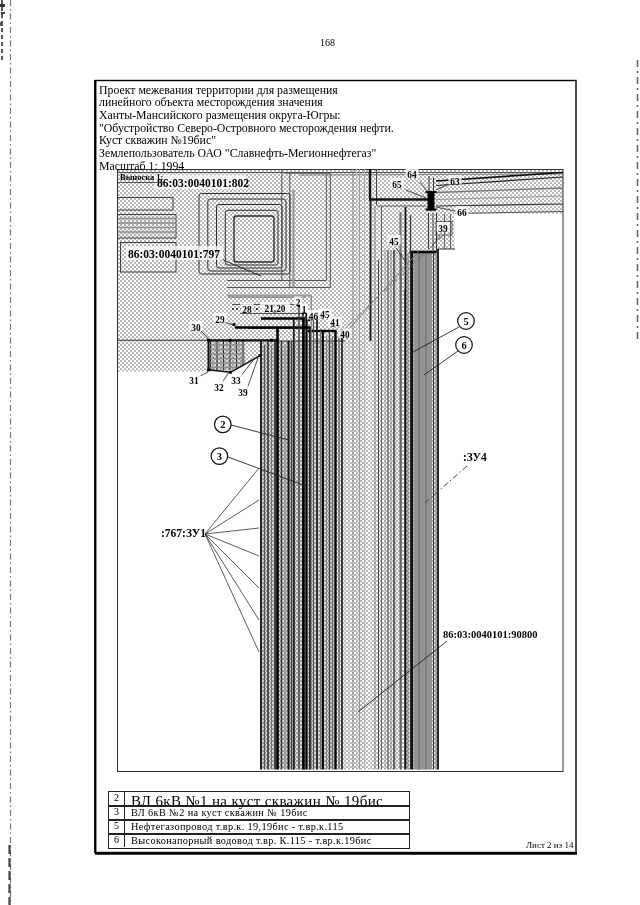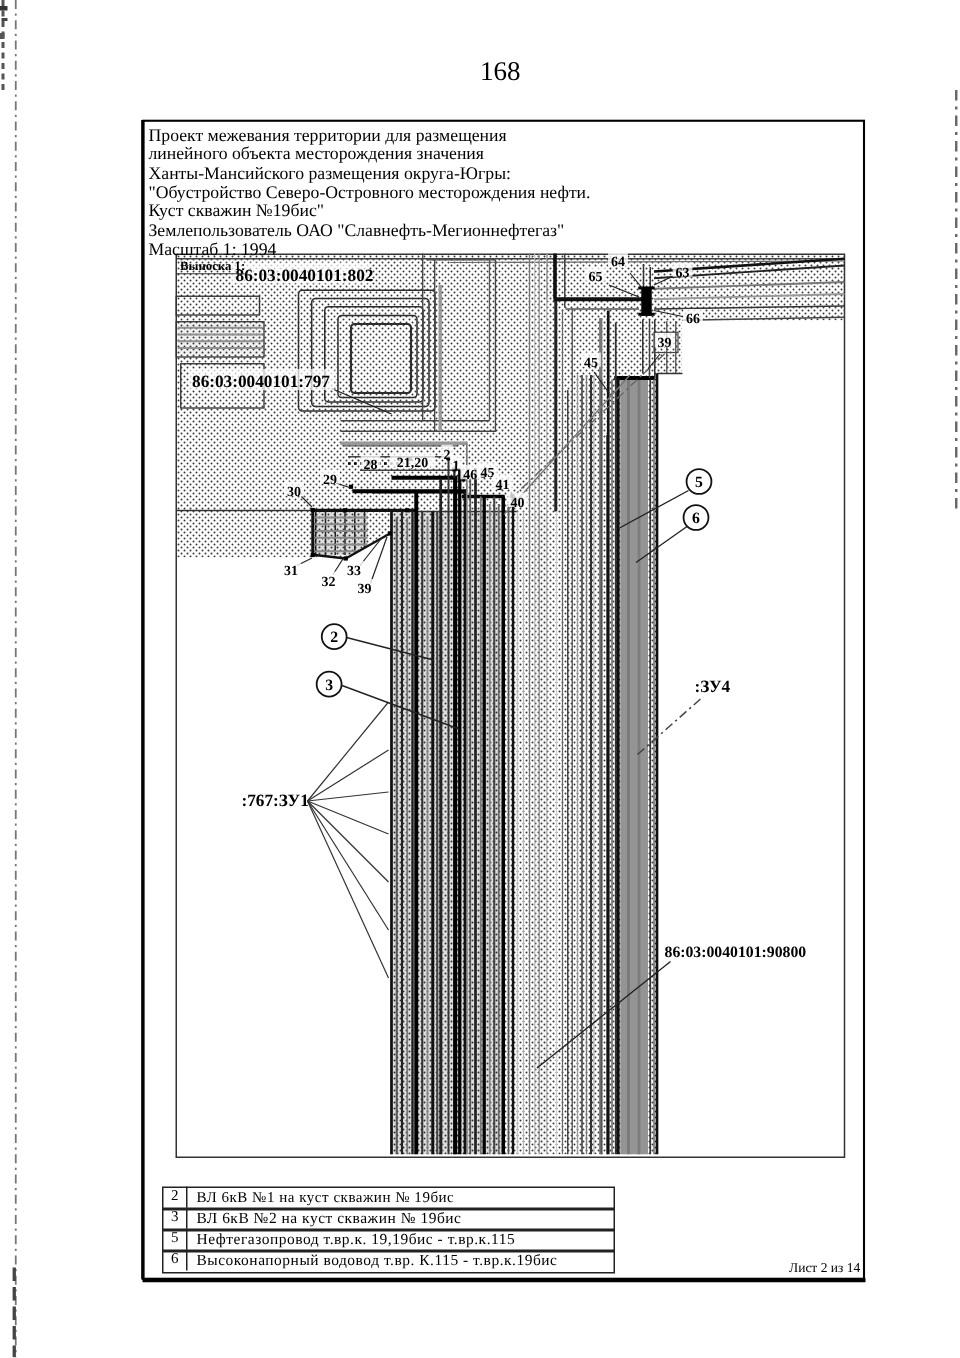--- a/index.html
+++ b/index.html
@@ -261,35 +261,35 @@
 <text x="161" y="537" font-family="Liberation Serif" font-weight="bold" font-size="11.5" fill="#000">:767:ЗУ1</text>
 <text x="463" y="461" font-family="Liberation Serif" font-weight="bold" font-size="11.5" fill="#000">:ЗУ4</text>
 <text x="443" y="638" font-family="Liberation Serif" font-weight="bold" font-size="10.5" fill="#000">86:03:0040101:90800</text>
 <text x="120" y="180" font-family="Liberation Serif" font-weight="bold" font-size="8.5" fill="#000">Выноска 1:</text>
 <rect x="436" y="221.5" width="16" height="13.5" fill="none" stroke="#444" stroke-width="0.8"></rect>
 <line x1="118" y1="182.5" x2="163" y2="182.5" stroke="#333" stroke-width="0.8"></line>
 <rect x="0" y="4" width="5" height="3" fill="#333"></rect>
 <rect x="1" y="12" width="4" height="2" fill="#444"></rect>
 <rect x="0" y="22" width="3" height="4" fill="#555"></rect>
 </svg>
-<div style="position:absolute;left:320px;top:37px;font-size:18px;">168</div>
+<div style="position:absolute;left:320px;top:37px;font-size:10px;">168</div>
 <div class="h">
 <div style="position:absolute;left:99px;top:82.5px;white-space:nowrap">Проект межевания территории для размещения</div>
 <div style="position:absolute;left:99px;top:95.2px;white-space:nowrap">линейного объекта месторождения значения</div>
 <div style="position:absolute;left:99px;top:107.9px;white-space:nowrap">Ханты-Мансийского размещения округа-Югры:</div>
 <div style="position:absolute;left:99px;top:120.6px;white-space:nowrap">"Обустройство Северо-Островного месторождения нефти.</div>
 <div style="position:absolute;left:99px;top:133.3px;white-space:nowrap">Куст скважин №19бис"</div>
 <div style="position:absolute;left:99px;top:146.0px;white-space:nowrap">Землепользователь ОАО "Славнефть-Мегионнефтегаз"</div>
 <div style="position:absolute;left:99px;top:158.7px;white-space:nowrap">Масштаб 1: 1994</div>
 
 </div>
 <div style="position:absolute;left:107.5px;top:790.5px;width:300px;height:14px;border:0.8px solid #222;"></div>
 <div style="position:absolute;left:110px;top:792.0px;width:13px;text-align:center;font-size:10px">2</div>
 <div style="position:absolute;left:123.5px;top:790.5px;width:0;height:14px;border-left:0.8px solid #222;"></div>
-<div style="position:absolute;left:131px;top:792.5px;white-space:nowrap;font-size:10px;letter-spacing:0.35px">ВЛ 6кВ №1 на куст скважин № 19бис</div>
+<div style="position:absolute;left:131px;top:792.5px;white-space:nowrap;font-size:15px;letter-spacing:0.35px">ВЛ 6кВ №1 на куст скважин № 19бис</div>
 <div style="position:absolute;left:107.5px;top:804.5px;width:300px;height:14px;border:0.8px solid #222;"></div>
 <div style="position:absolute;left:110px;top:806.0px;width:13px;text-align:center;font-size:10px">3</div>
 <div style="position:absolute;left:123.5px;top:804.5px;width:0;height:14px;border-left:0.8px solid #222;"></div>
 <div style="position:absolute;left:131px;top:806.5px;white-space:nowrap;font-size:10.3px;letter-spacing:0.35px">ВЛ 6кВ №2 на куст скважин № 19бис</div>
 <div style="position:absolute;left:107.5px;top:818.5px;width:300px;height:14px;border:0.8px solid #222;"></div>
 <div style="position:absolute;left:110px;top:820.0px;width:13px;text-align:center;font-size:10px">5</div>
 <div style="position:absolute;left:123.5px;top:818.5px;width:0;height:14px;border-left:0.8px solid #222;"></div>
 <div style="position:absolute;left:131px;top:820.5px;white-space:nowrap;font-size:10.3px;letter-spacing:0.35px">Нефтегазопровод т.вр.к. 19,19бис - т.вр.к.115</div>
 <div style="position:absolute;left:107.5px;top:832.5px;width:300px;height:14px;border:0.8px solid #222;"></div>
 <div style="position:absolute;left:110px;top:834.0px;width:13px;text-align:center;font-size:10px">6</div>

